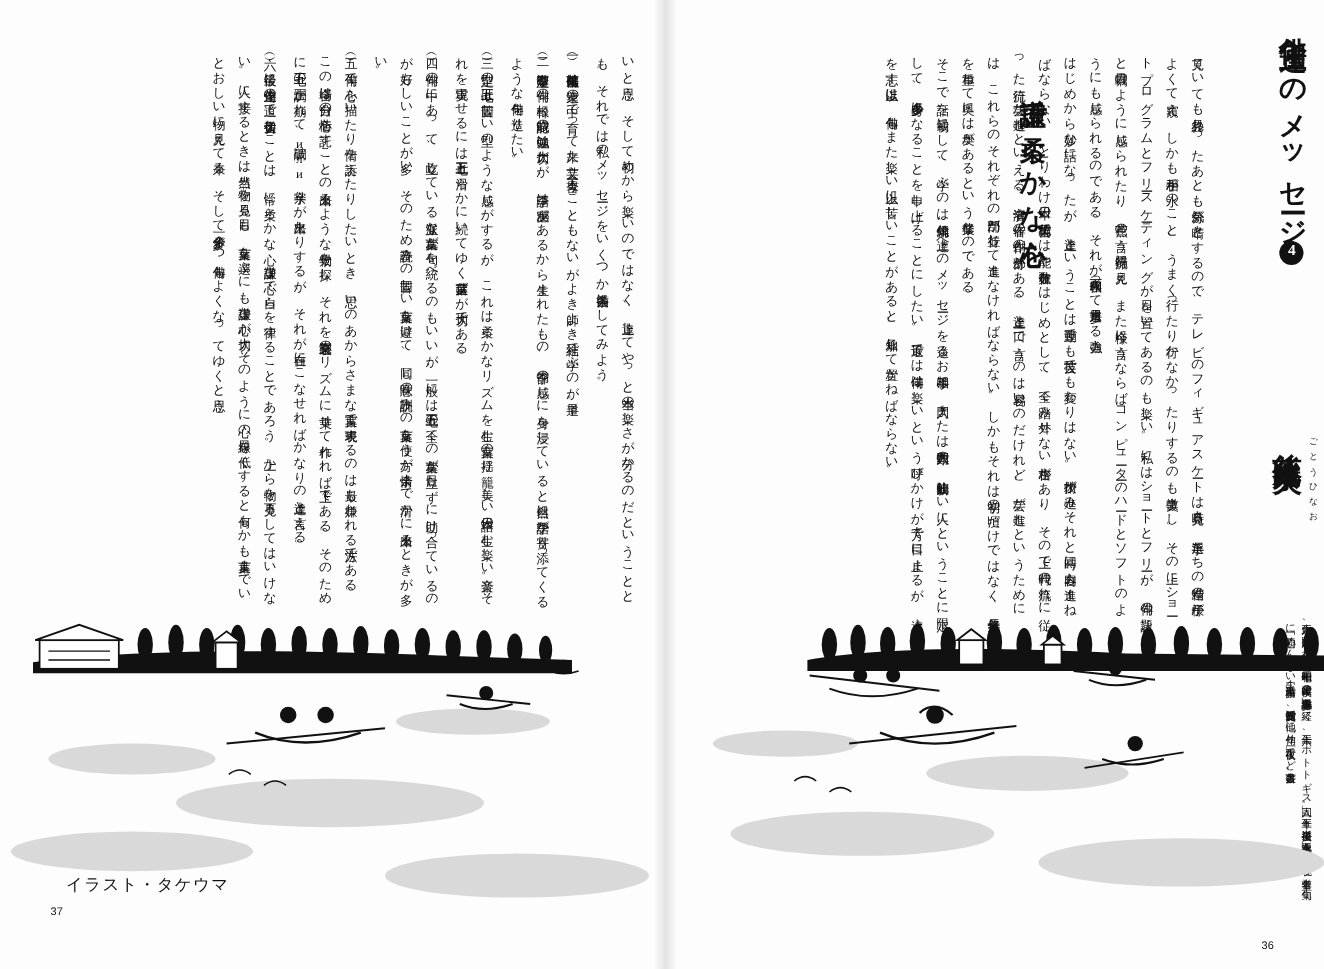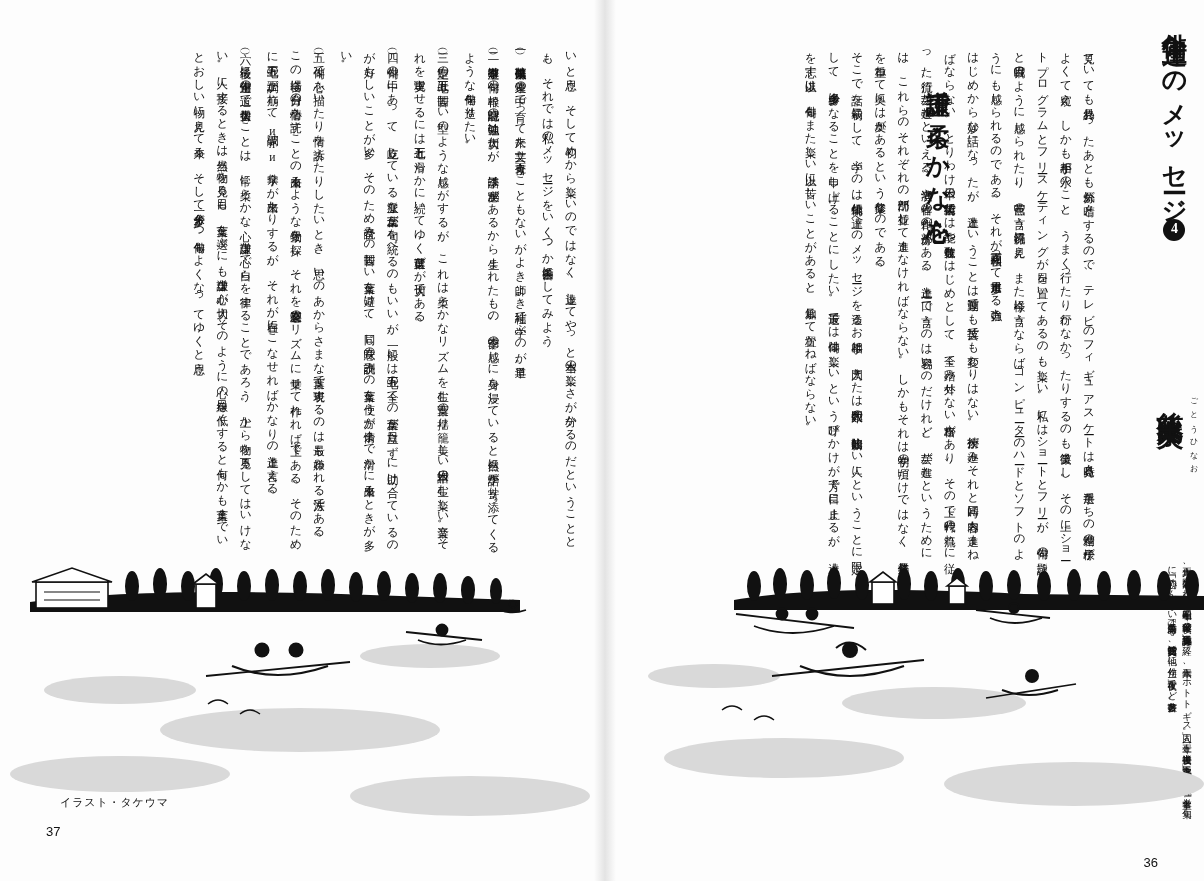--- a/index.html
+++ b/index.html
@@ -151,27 +151,27 @@
     position: absolute;
     left: 0;
     top: 548px;
     width: 600px;
     height: 290px;
   }
   .credit {
     position: absolute;
     left: 60px;
     top: 795px;
-    font-size: 11px;
+    font-size: 15px;
     letter-spacing: 0.08em;
     font-family: "Liberation Sans", sans-serif;
   }
   .folio {
     position: absolute;
-    font-size: 13px;
+    font-size: 10px;
     font-family: "Liberation Sans", sans-serif;
     color: #111;
   }
   .folio-left { left: 46px; top: 824px; }
   .folio-right { right: 46px; top: 824px; margin-top: 31px; }
 
   svg { display: block; }
 </style>
 </head>
 <body>

